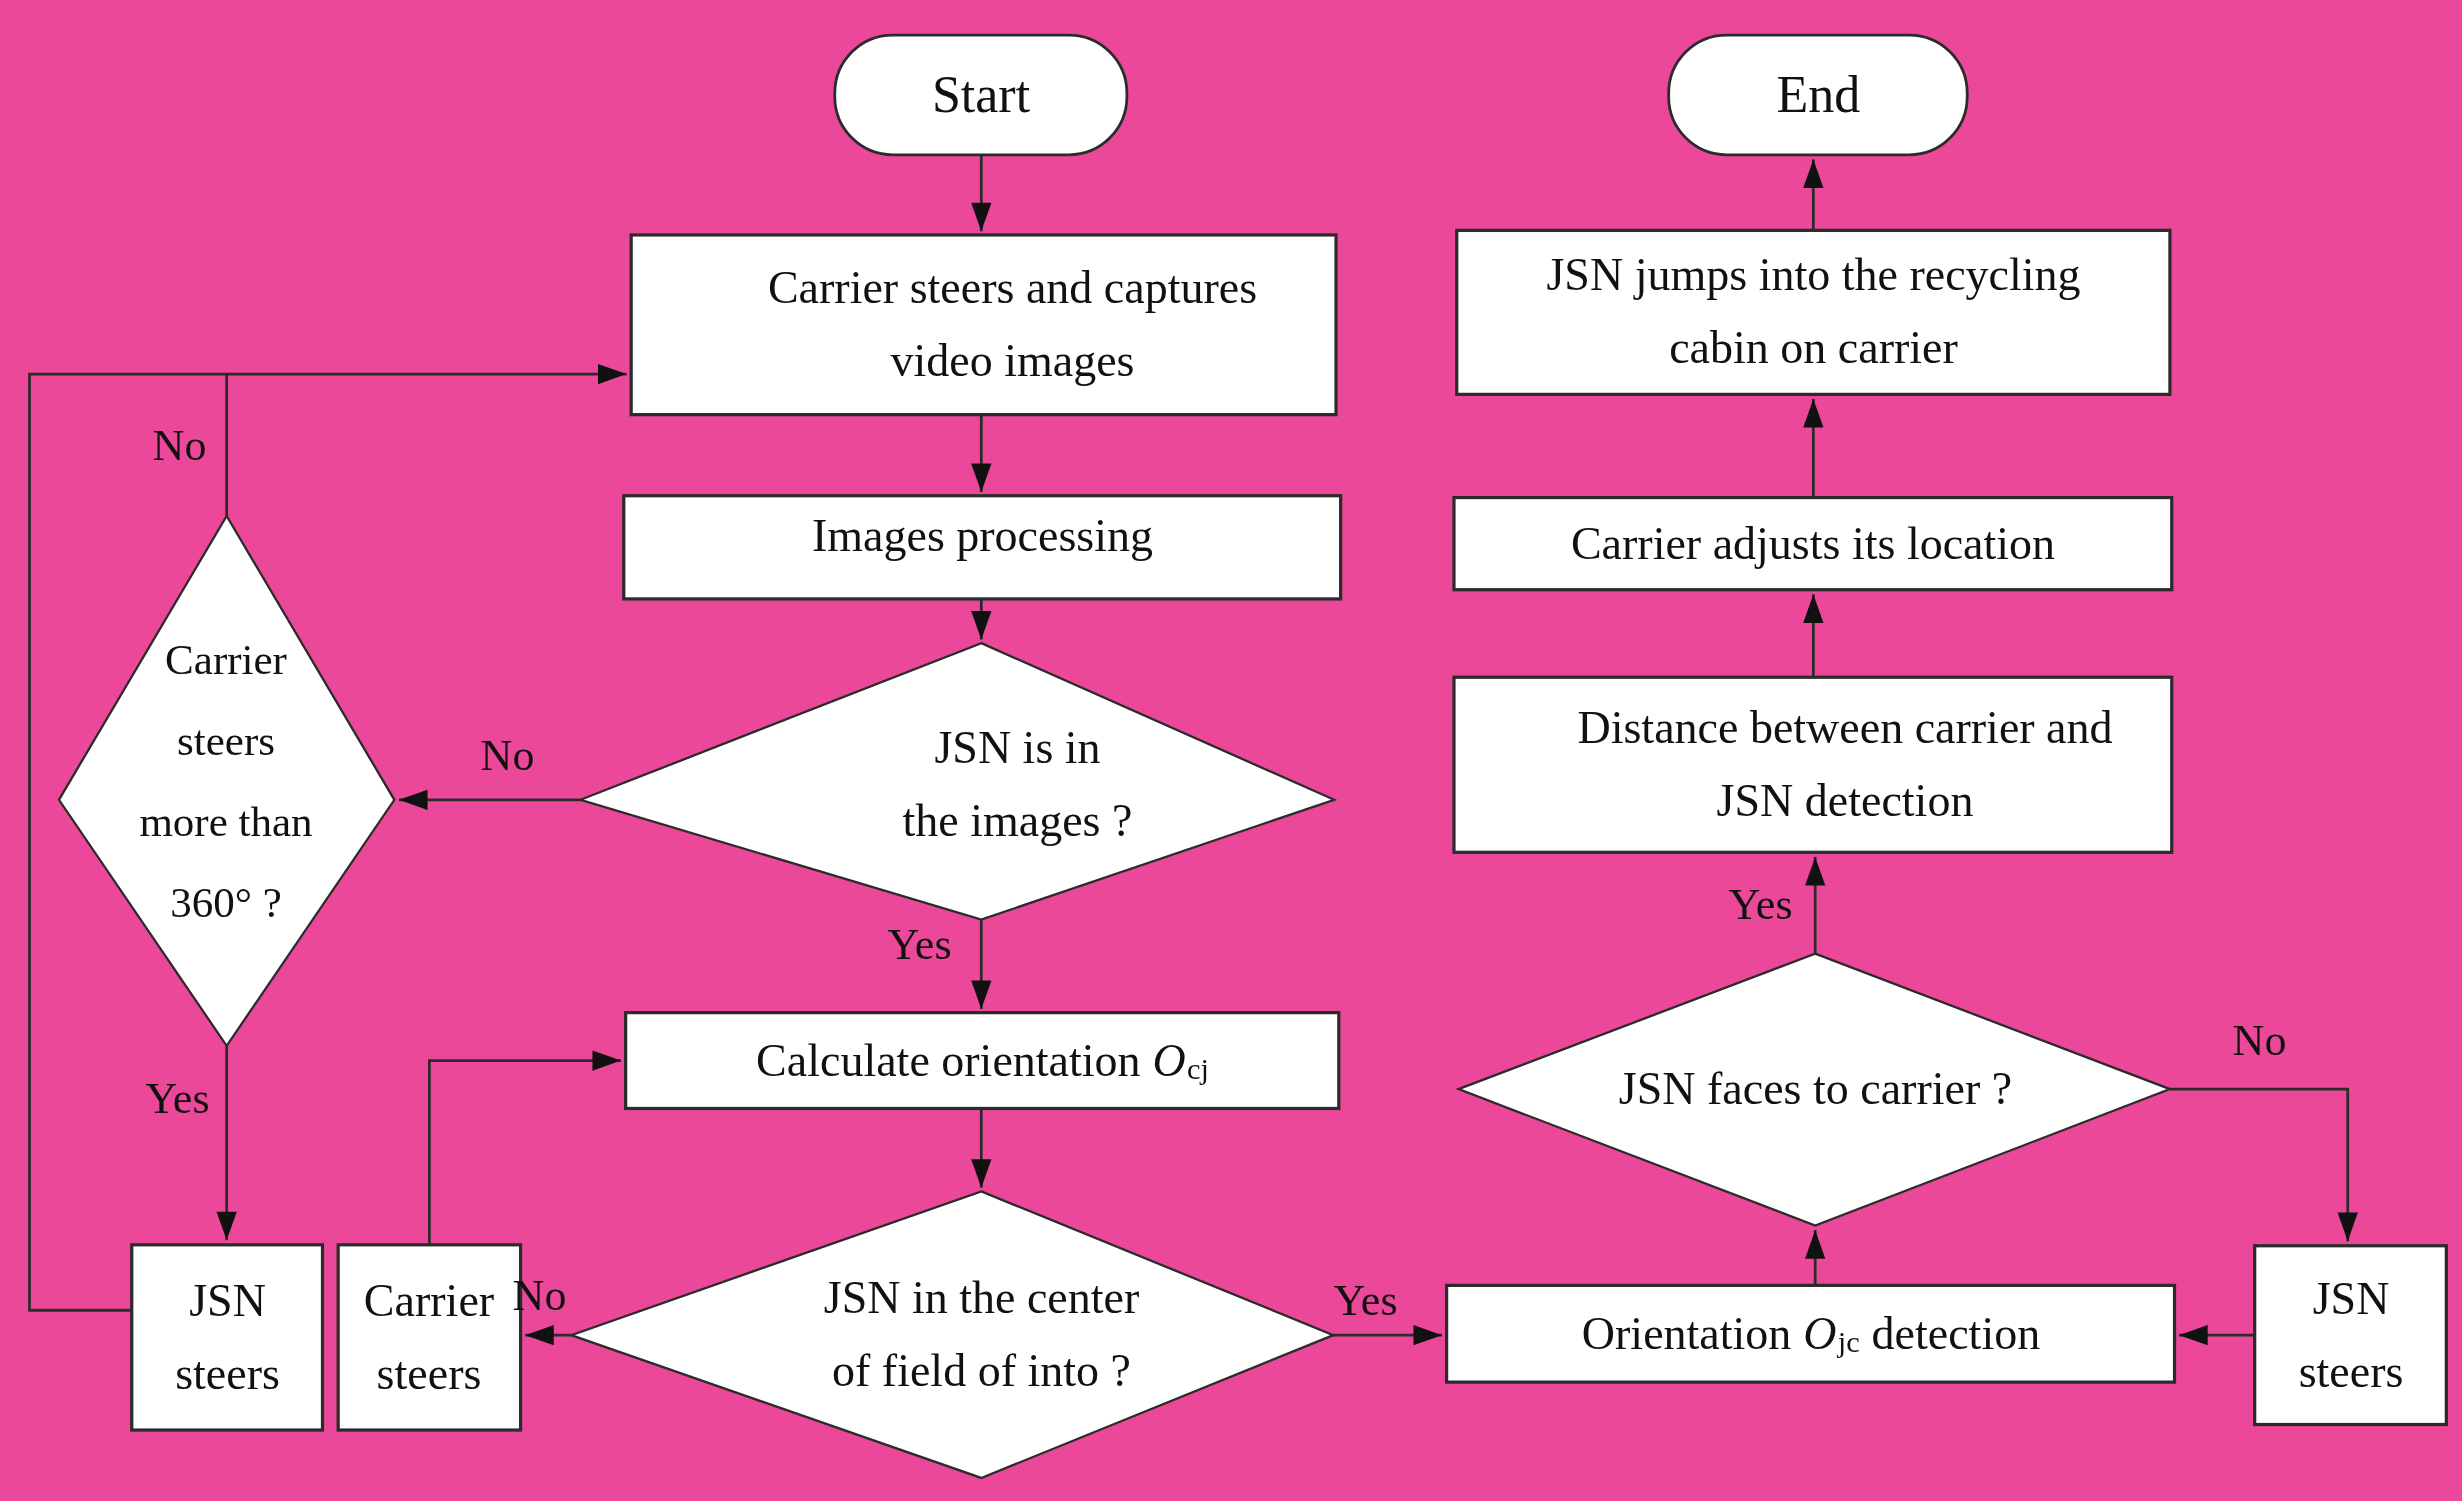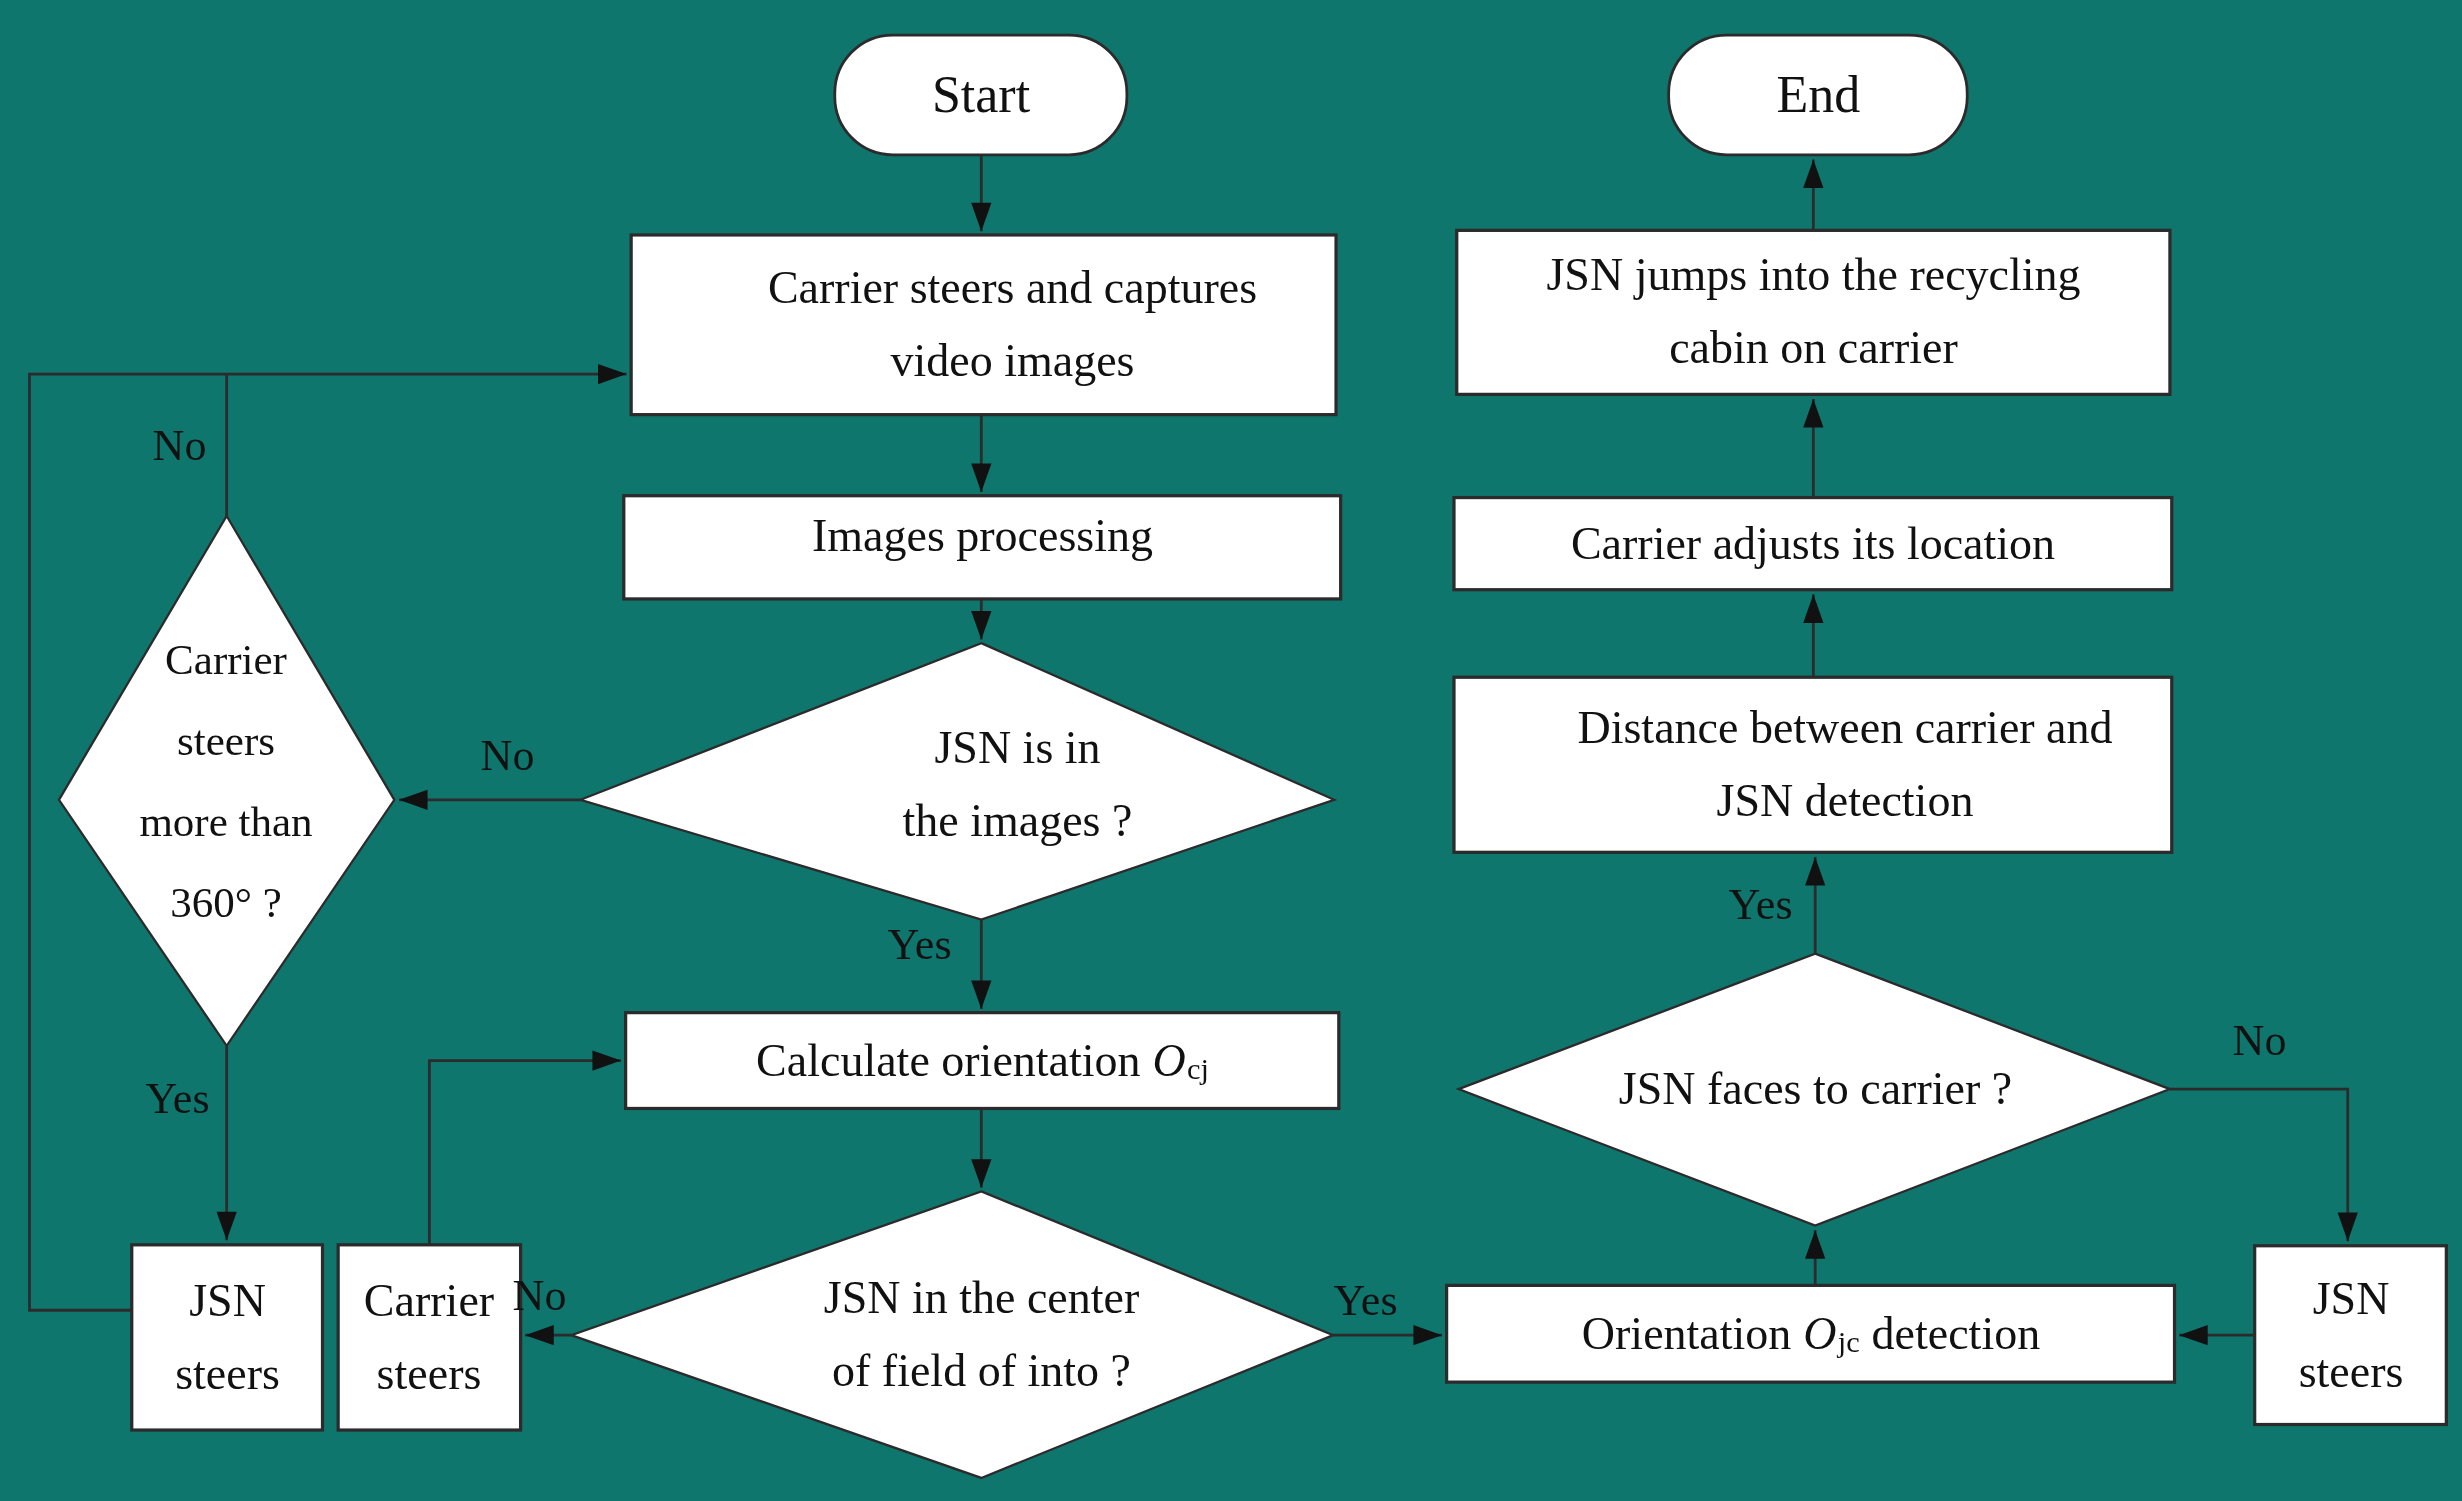--- a/index.html
+++ b/index.html
@@ -4,21 +4,21 @@
 <style>
   html, body {
     margin: 0;
     padding: 0;
     background: #ffffff;
   }
   #canvas {
     position: relative;
     width: 2462px;
     height: 1501px;
-    background: #0f766e;
+    background: #ec4899;
     font-family: "Liberation Serif", "DejaVu Serif", serif;
     color: #111111;
     overflow: hidden;
   }
   #wires {
     position: absolute;
     left: 0;
     top: 0;
     width: 2462px;
     height: 1501px;

